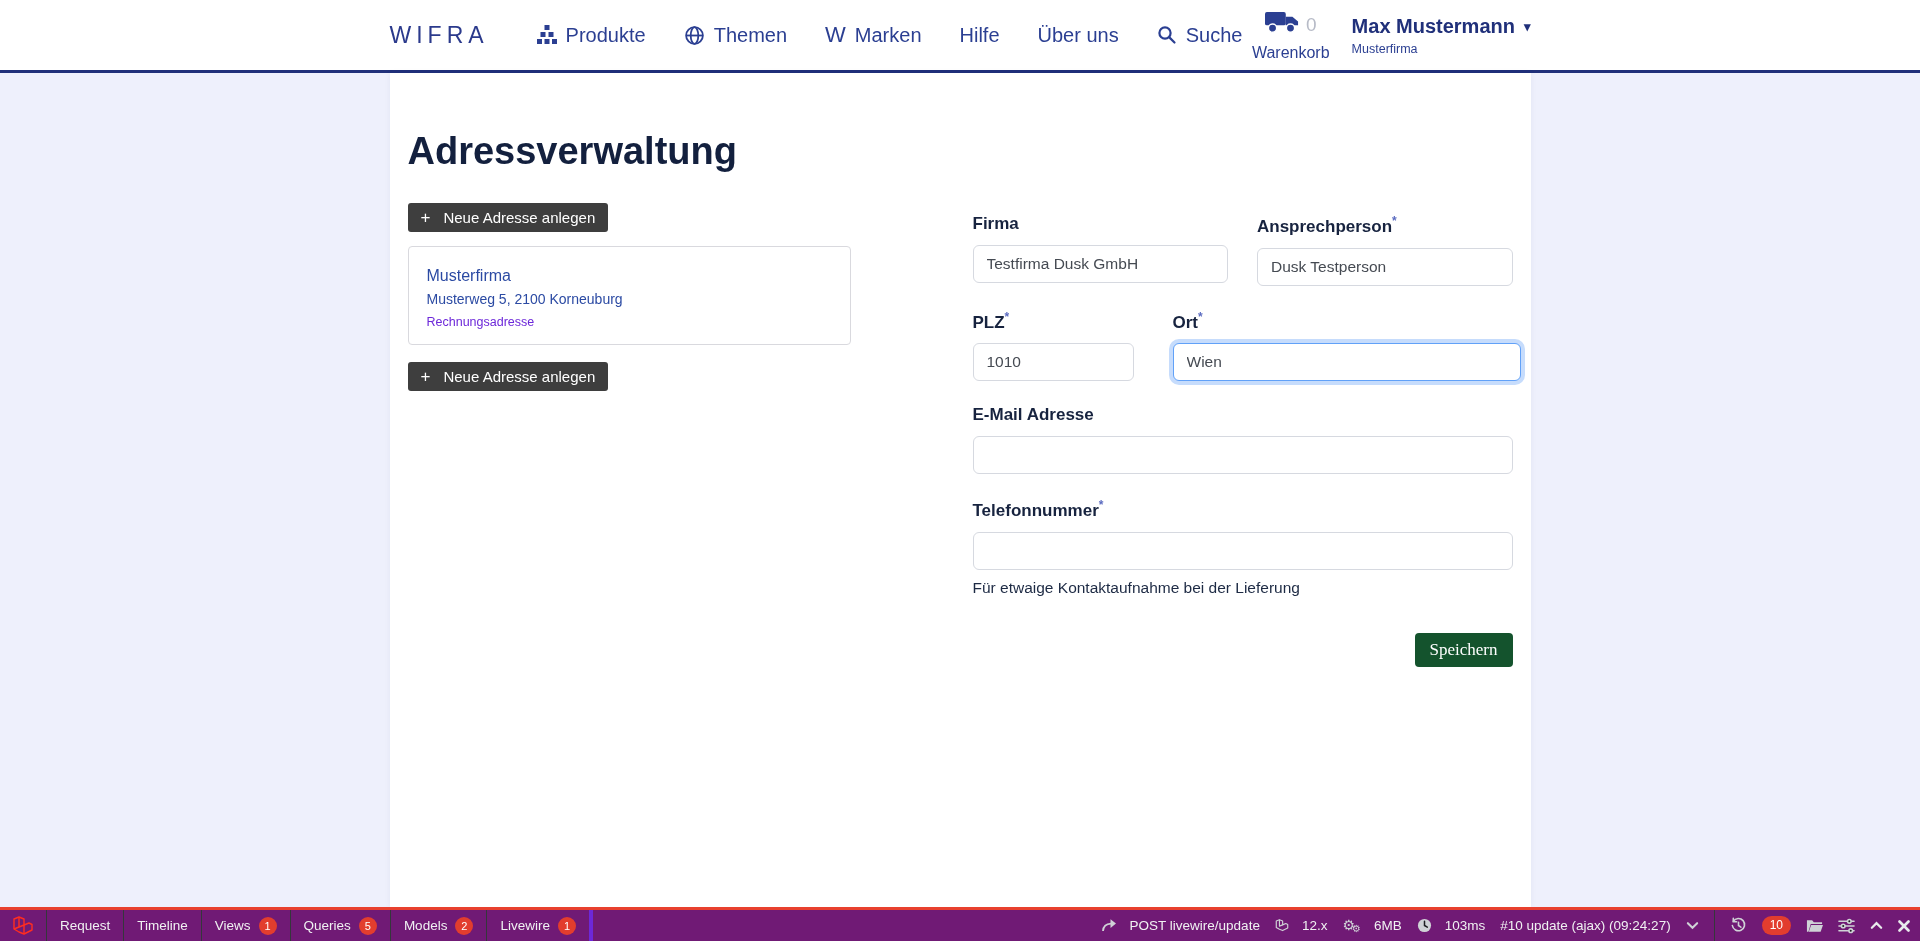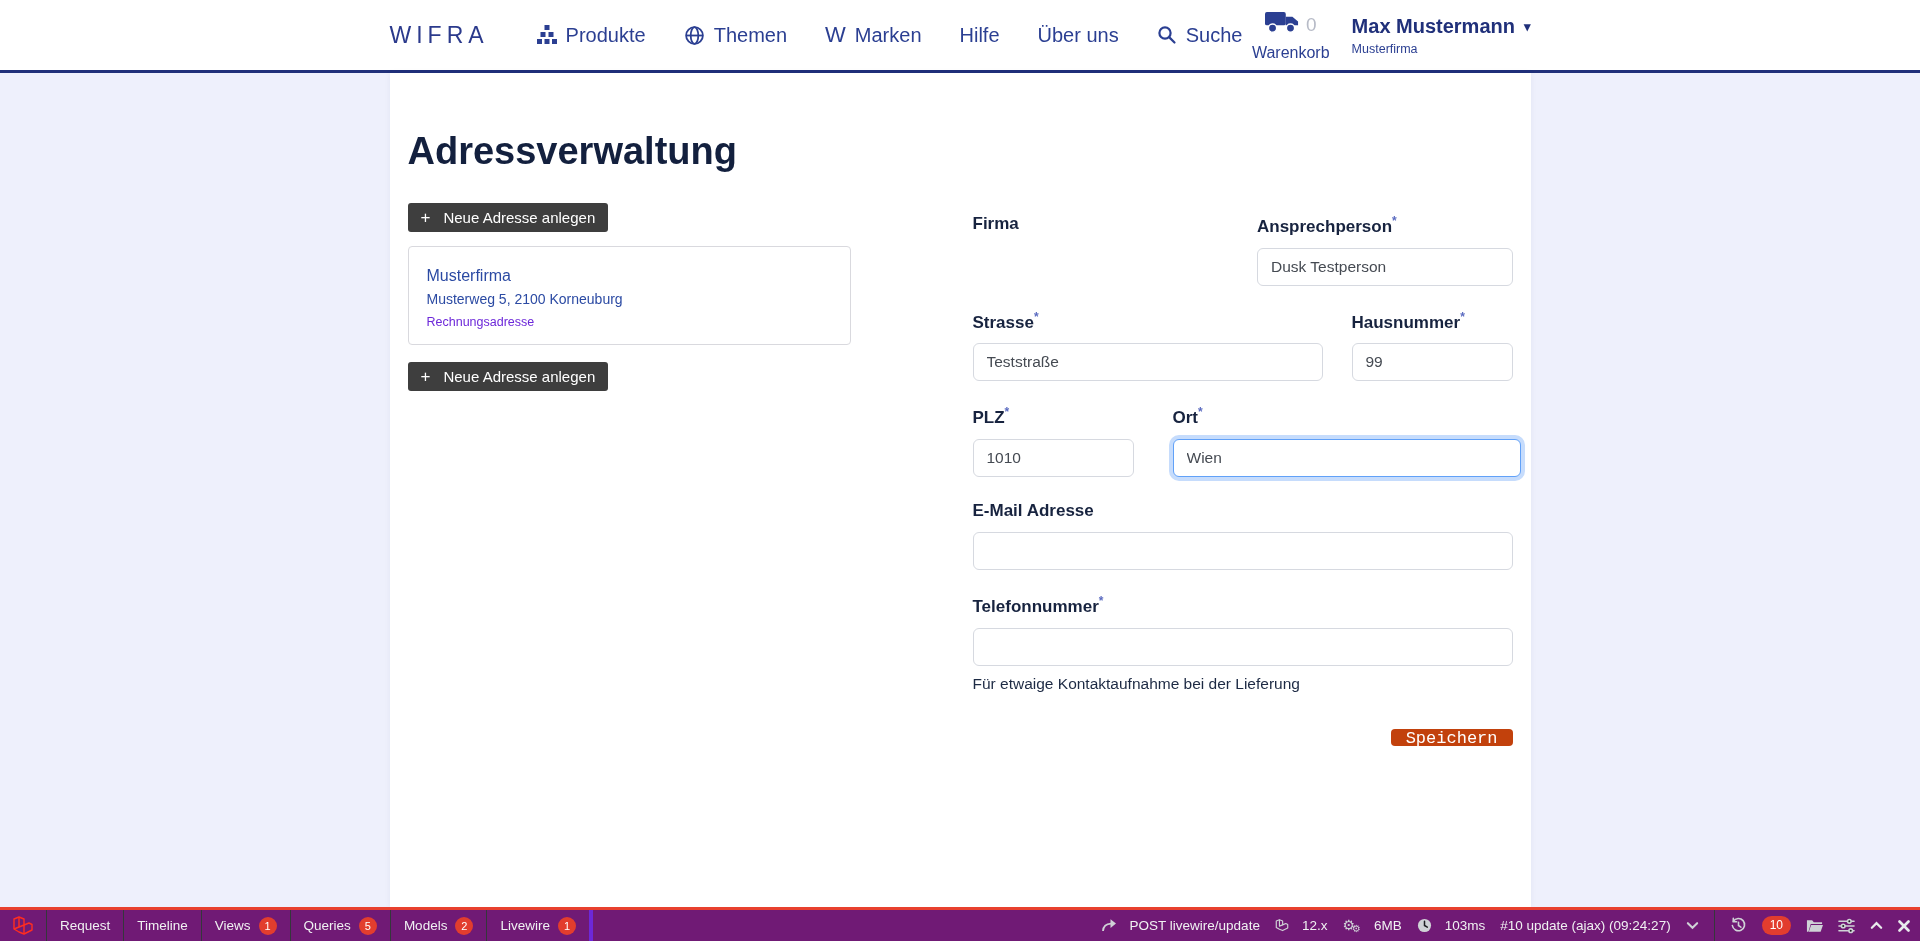--- a/index.html
+++ b/index.html
@@ -51,22 +51,22 @@
   .grid-street { grid-template-columns:350px 161px; }
   .grid-city { grid-template-columns:161px 348px; column-gap:39px; }
   .field-label { font-size:17px; font-weight:600; color:#17233f; margin-bottom:11px; }
   sup.req { color:#5b6bc0; font-size:12px; font-weight:600; }
   .field-input { width:100%; height:38px; border:1px solid #d6d9e0; border-radius:6px;
     padding:0 13px; font-size:15.5px; color:#454a52; font-family:inherit; background:#fff;
     outline:none; }
   .field-input.focused { border-color:#61a1f8; box-shadow:0 0 0 4px #c6dcfc; }
   .helper { font-size:15.5px; color:#1d2a44; margin-top:9px; }
   .save-row { text-align:right; margin-top:36px; }
-  .save-btn { background:#c2410c; color:#fff; border:none; border-radius:4px; height:17px;
-    padding:0 15px; font-size:17px; cursor:pointer; font-family:Liberation Mono, monospace; }
+  .save-btn { background:#14532d; color:#fff; border:none; border-radius:4px; height:34px;
+    padding:0 15px; font-size:17px; cursor:pointer; font-family:Liberation Serif, serif; }
 
   
   .debugbar { position:fixed; left:0; right:0; bottom:0; height:34px; background:#701a75;
     border-top:3px solid #e8402f; display:flex; align-items:stretch; color:#f0f1f2;
     font-size:13.5px; }
   .db-left { display:flex; align-items:stretch; }
   .db-logo { display:flex; align-items:center; padding:0 12px; cursor:pointer; }
   .db-tab { display:flex; align-items:center; gap:8px; padding:0 13px;
     border-left:1px solid #35373b; cursor:pointer; white-space:nowrap; }
   .db-tab:last-child { border-right:4px solid #6d28d9; }
@@ -182,37 +182,28 @@
           <span class="plus">+</span>
           <span>Neue Adresse anlegen</span>
         </button>
       </div>
 
       <div class="right-col">
 
         <div class="form-row grid grid-half">
           <div>
             <div class="field-label"><span>Firma</span></div>
+            <input class="field-input" type="text" value="Testfirma Dusk GmbH" style="">
           </div>
           <div>
             <div class="field-label"><span>Ansprechperson</span><sup class="req">*</sup></div>
             <input class="field-input" type="text" value="Dusk Testperson" style="">
           </div>
         </div>
 
-        <div class="form-row grid grid-street">
-          <div>
-            <div class="field-label"><span>Strasse</span><sup class="req">*</sup></div>
-            <input class="field-input" type="text" value="Teststraße" style="">
-          </div>
-          <div>
-            <div class="field-label"><span>Hausnummer</span><sup class="req">*</sup></div>
-            <input class="field-input" type="text" value="99" style="">
-          </div>
-        </div>
 
         <div class="form-row grid grid-city">
           <div>
             <div class="field-label"><span>PLZ</span><sup class="req">*</sup></div>
             <input class="field-input" type="text" value="1010" style="">
           </div>
           <div>
             <div class="field-label"><span>Ort</span><sup class="req">*</sup></div>
             <input class="field-input focused" type="text" value="Wien" style="">
           </div>

